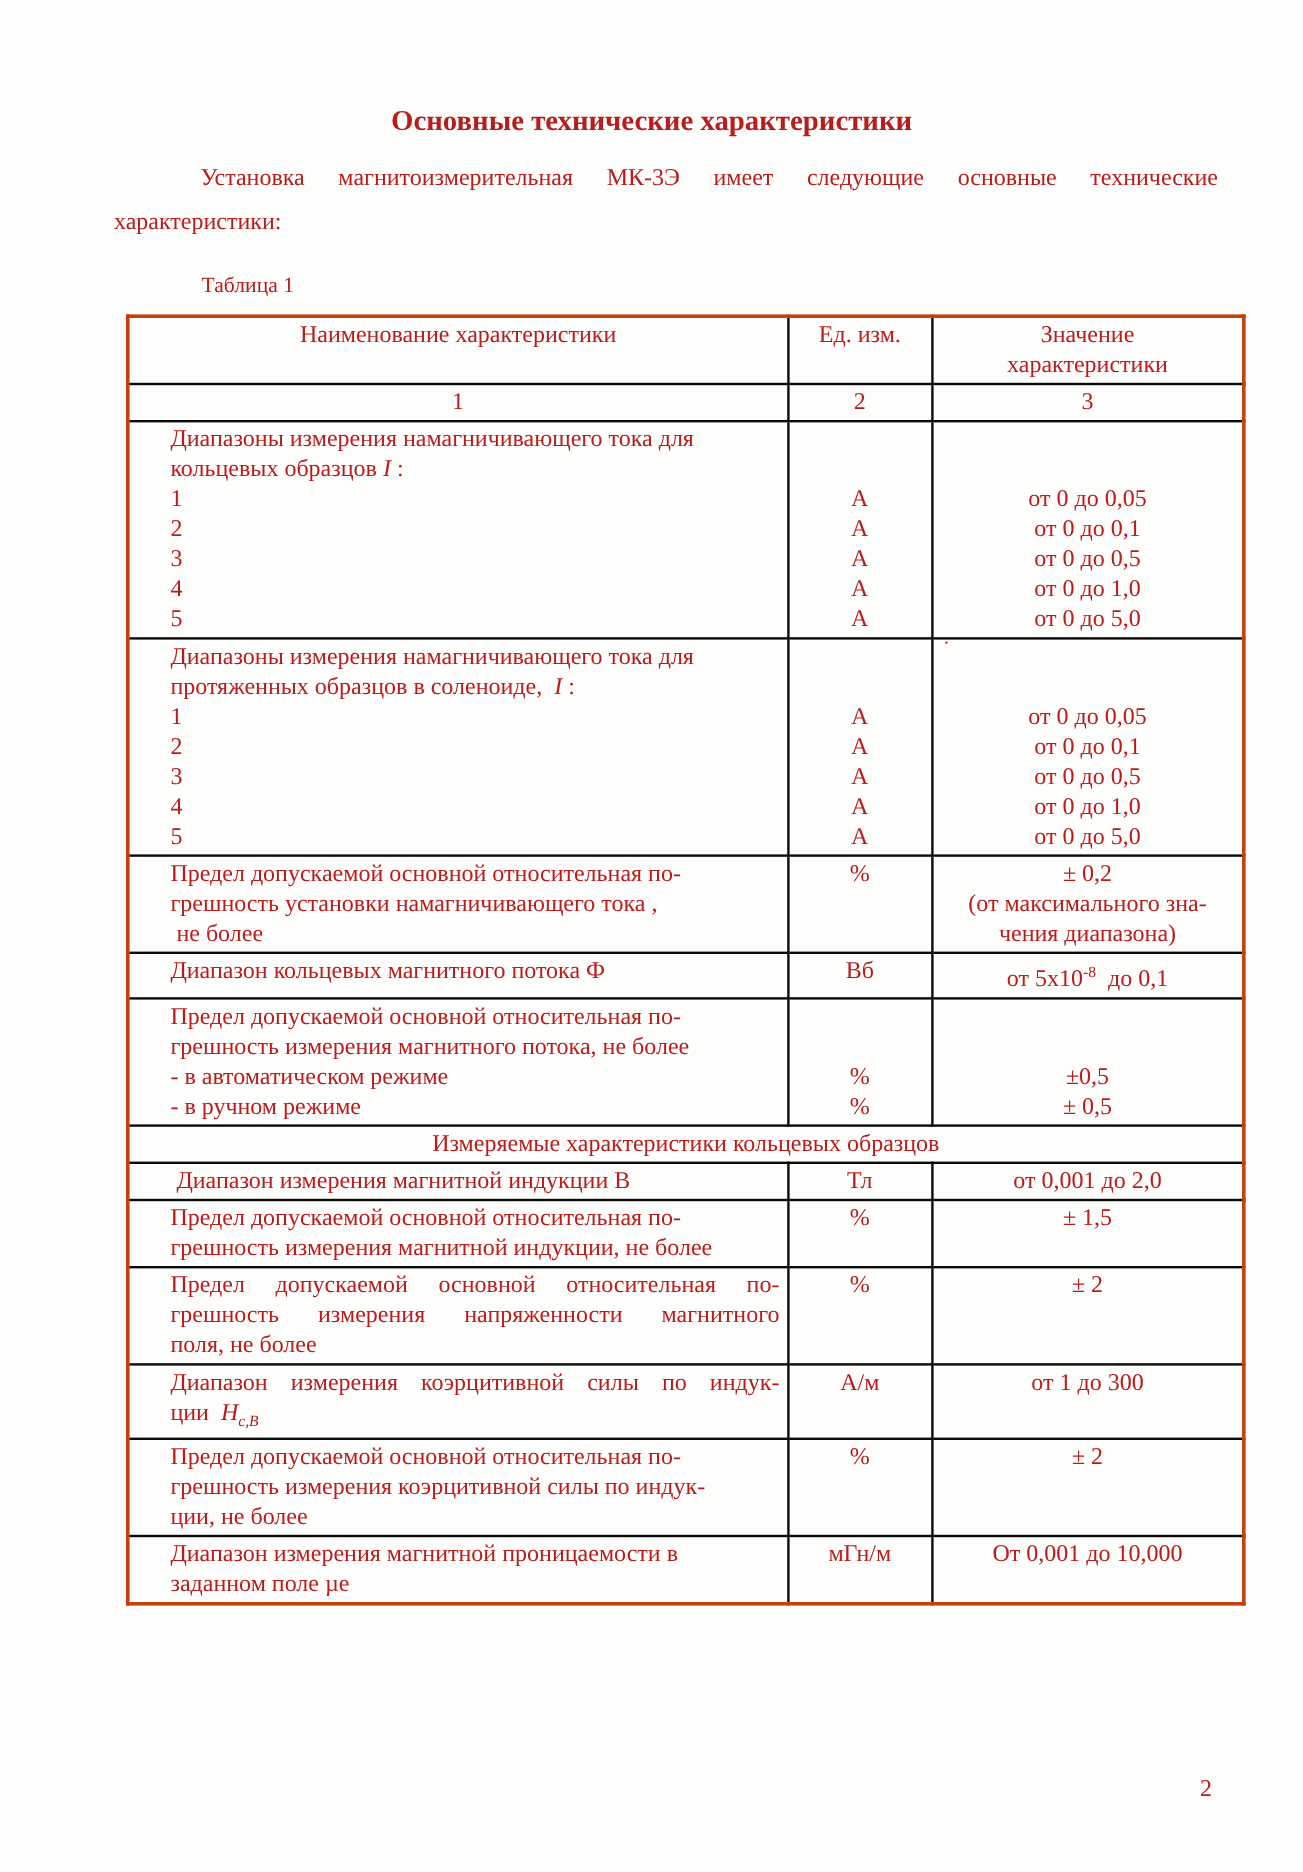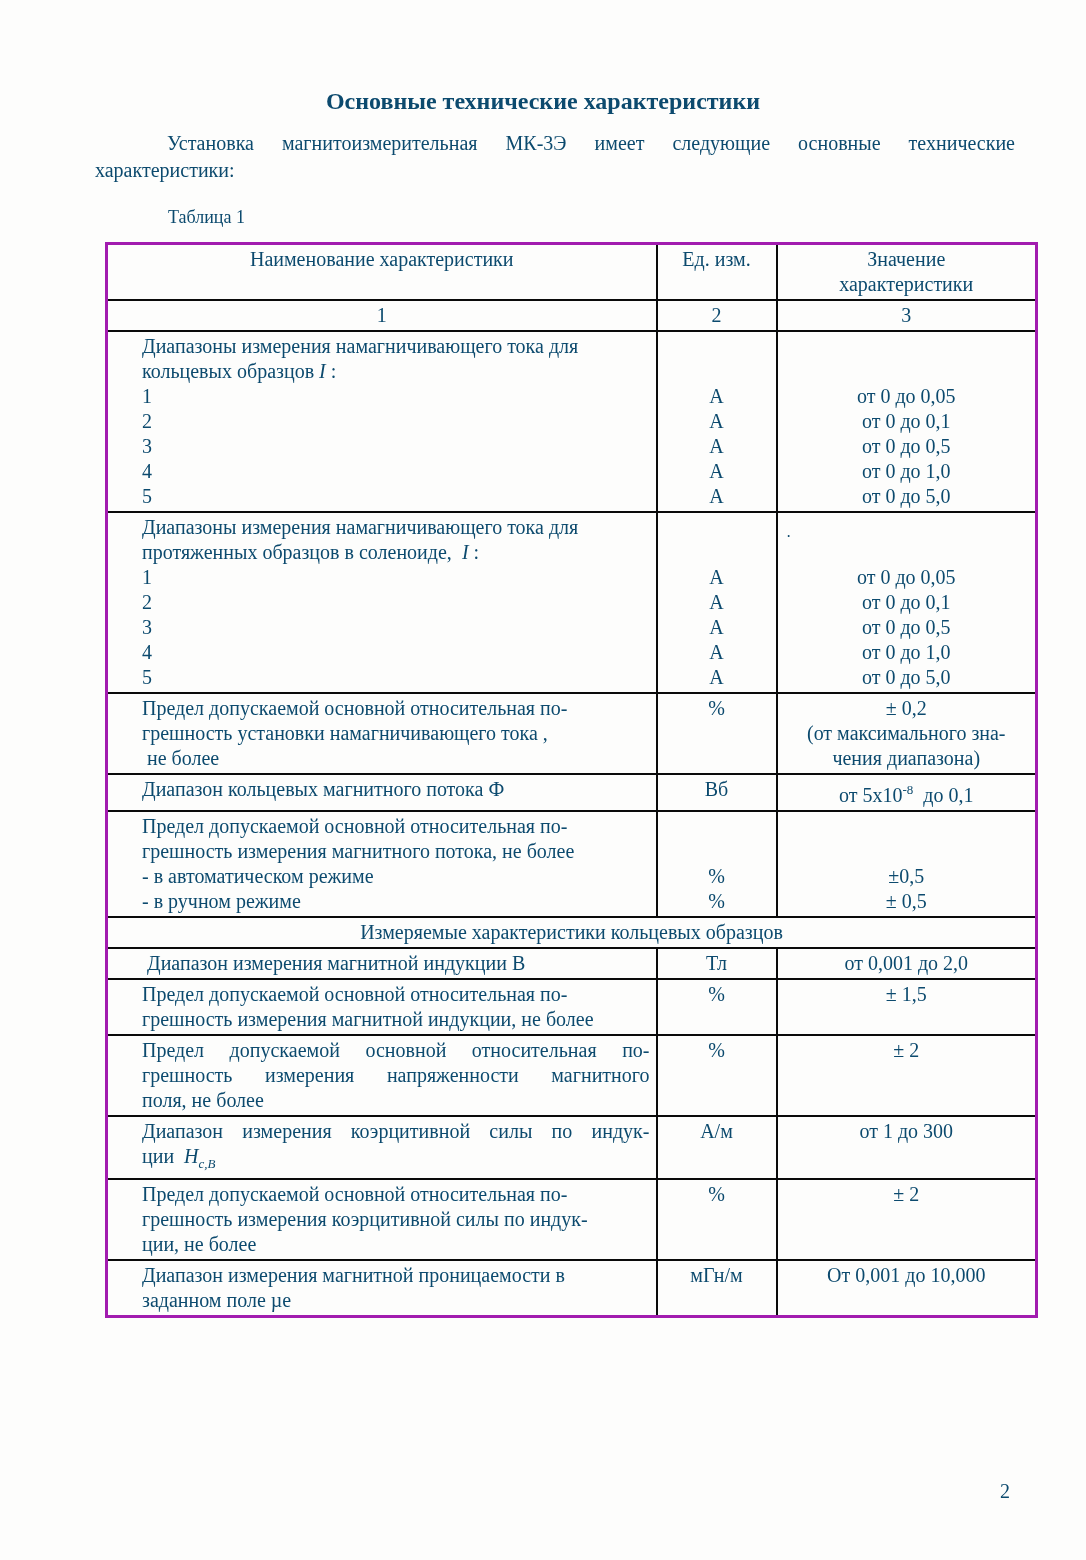--- a/index.html
+++ b/index.html
@@ -1,34 +1,34 @@
 <!DOCTYPE html>
 <html><head>
 <meta charset="utf-8">
 <style>
   html,body{margin:0;padding:0;background:#e8e8e8;}
   .page{
     width:1086px;height:1560px;position:relative;margin:0 auto;
-    background:#fdfdfc;color:#0c4a6e;
+    background:#fdfdfc;color:#b91c1c;
     font-family:"Liberation Serif","DejaVu Serif",serif;
     box-sizing:border-box;padding-top:86px;overflow:hidden;
   }
   .title{
     margin:0;text-align:center;font-size:24px;font-weight:bold;line-height:30px;
   }
   .intro{
-    margin:14px 0 0 95px;width:920px;font-size:20px;line-height:27px;
+    margin:14px 0 0 95px;width:920px;font-size:20px;line-height:37px;
     text-align:justify;text-indent:72px;
   }
   .caption{
     margin:20px 0 0 168px;font-size:18px;line-height:26px;
   }
   table.spec{
     margin:12px 0 0 105px;border-collapse:collapse;table-layout:fixed;
-    width:930px;font-size:20px;border:3px solid #a21caf;
+    width:930px;font-size:20px;border:3px solid #c2410c;
   }
   table.spec td{
     border:2px solid #0a0a0a;padding:2px 6px;vertical-align:top;
     box-sizing:border-box;
   }
   td.c-name{width:550px;}
   td.c-unit{width:120px;}
   td.c-value{width:260px;}
   td.mid{vertical-align:middle;}
   td.bold{font-weight:normal;}

